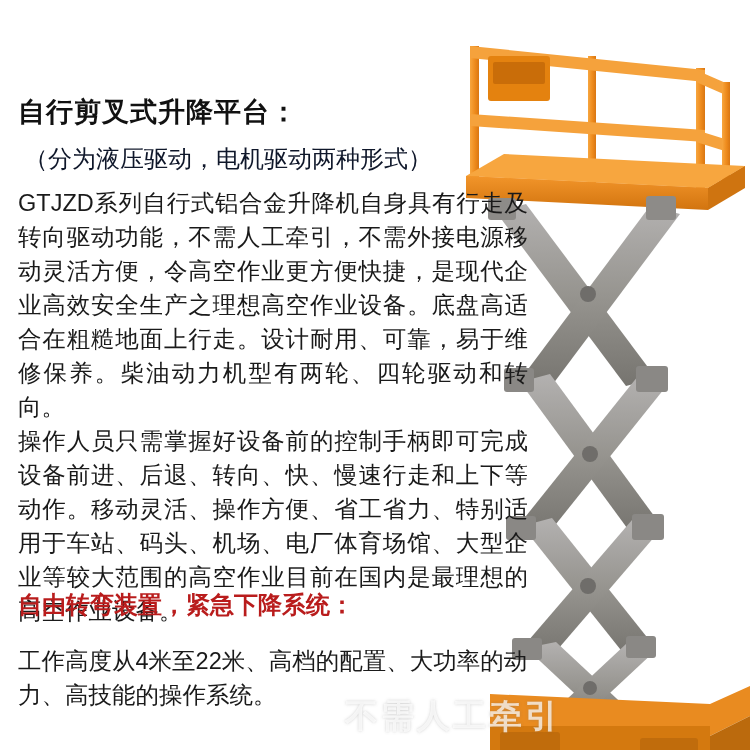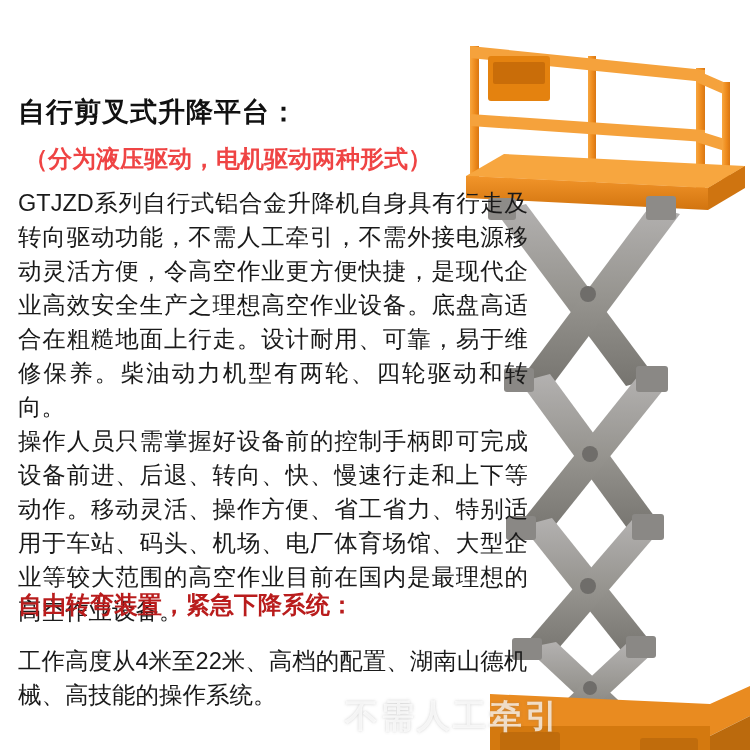--- a/index.html
+++ b/index.html
@@ -50,22 +50,22 @@
     font-weight: bold;
     color: #111111;
     letter-spacing: 1px;
     white-space: nowrap;
   }
   .title-sub {
     position: absolute;
     left: 10px;
     top: 117px;
     font-size: 24px;
-    font-weight: bold;
-    color: #ef4444;
+    font-weight: normal;
+    color: #0f172a;
     letter-spacing: 0px;
     white-space: nowrap;
   }
 
   .body-block {
     position: absolute;
     left: 4px;
     top: 160px;
     width: 510px;
     font-size: 23.5px;
@@ -210,20 +210,20 @@
     <div class="title-sub">（分为液压驱动，电机驱动两种形式）</div>
 
     <div class="body-block">
       <p>GTJZD系列自行式铝合金升降机自身具有行走及转向驱动功能，不需人工牵引，不需外接电源移动灵活方便，令高空作业更方便快捷，是现代企业高效安全生产之理想高空作业设备。底盘高适合在粗糙地面上行走。设计耐用、可靠，易于维修保养。柴油动力机型有两轮、四轮驱动和转向。</p>
       <p>操作人员只需掌握好设备前的控制手柄即可完成设备前进、后退、转向、快、慢速行走和上下等动作。移动灵活、操作方便、省工省力、特别适用于车站、码头、机场、电厂体育场馆、大型企业等较大范围的高空作业目前在国内是最理想的高空作业设备。</p>
     </div>
 
     <div class="title-second">自由转弯装置，紧急下降系统：</div>
 
     <div class="body-block2">
-      <p>工作高度从4米至22米、高档的配置、湖南山德机械、高技能的操作系统。</p>
+      <p>工作高度从4米至22米、高档的配置、大功率的动力、高技能的操作系统。</p>
     </div>
 
   </div>
 
   <div class="watermark">不需人工牵引</div>
 
 </div>
 
 </body></html>

